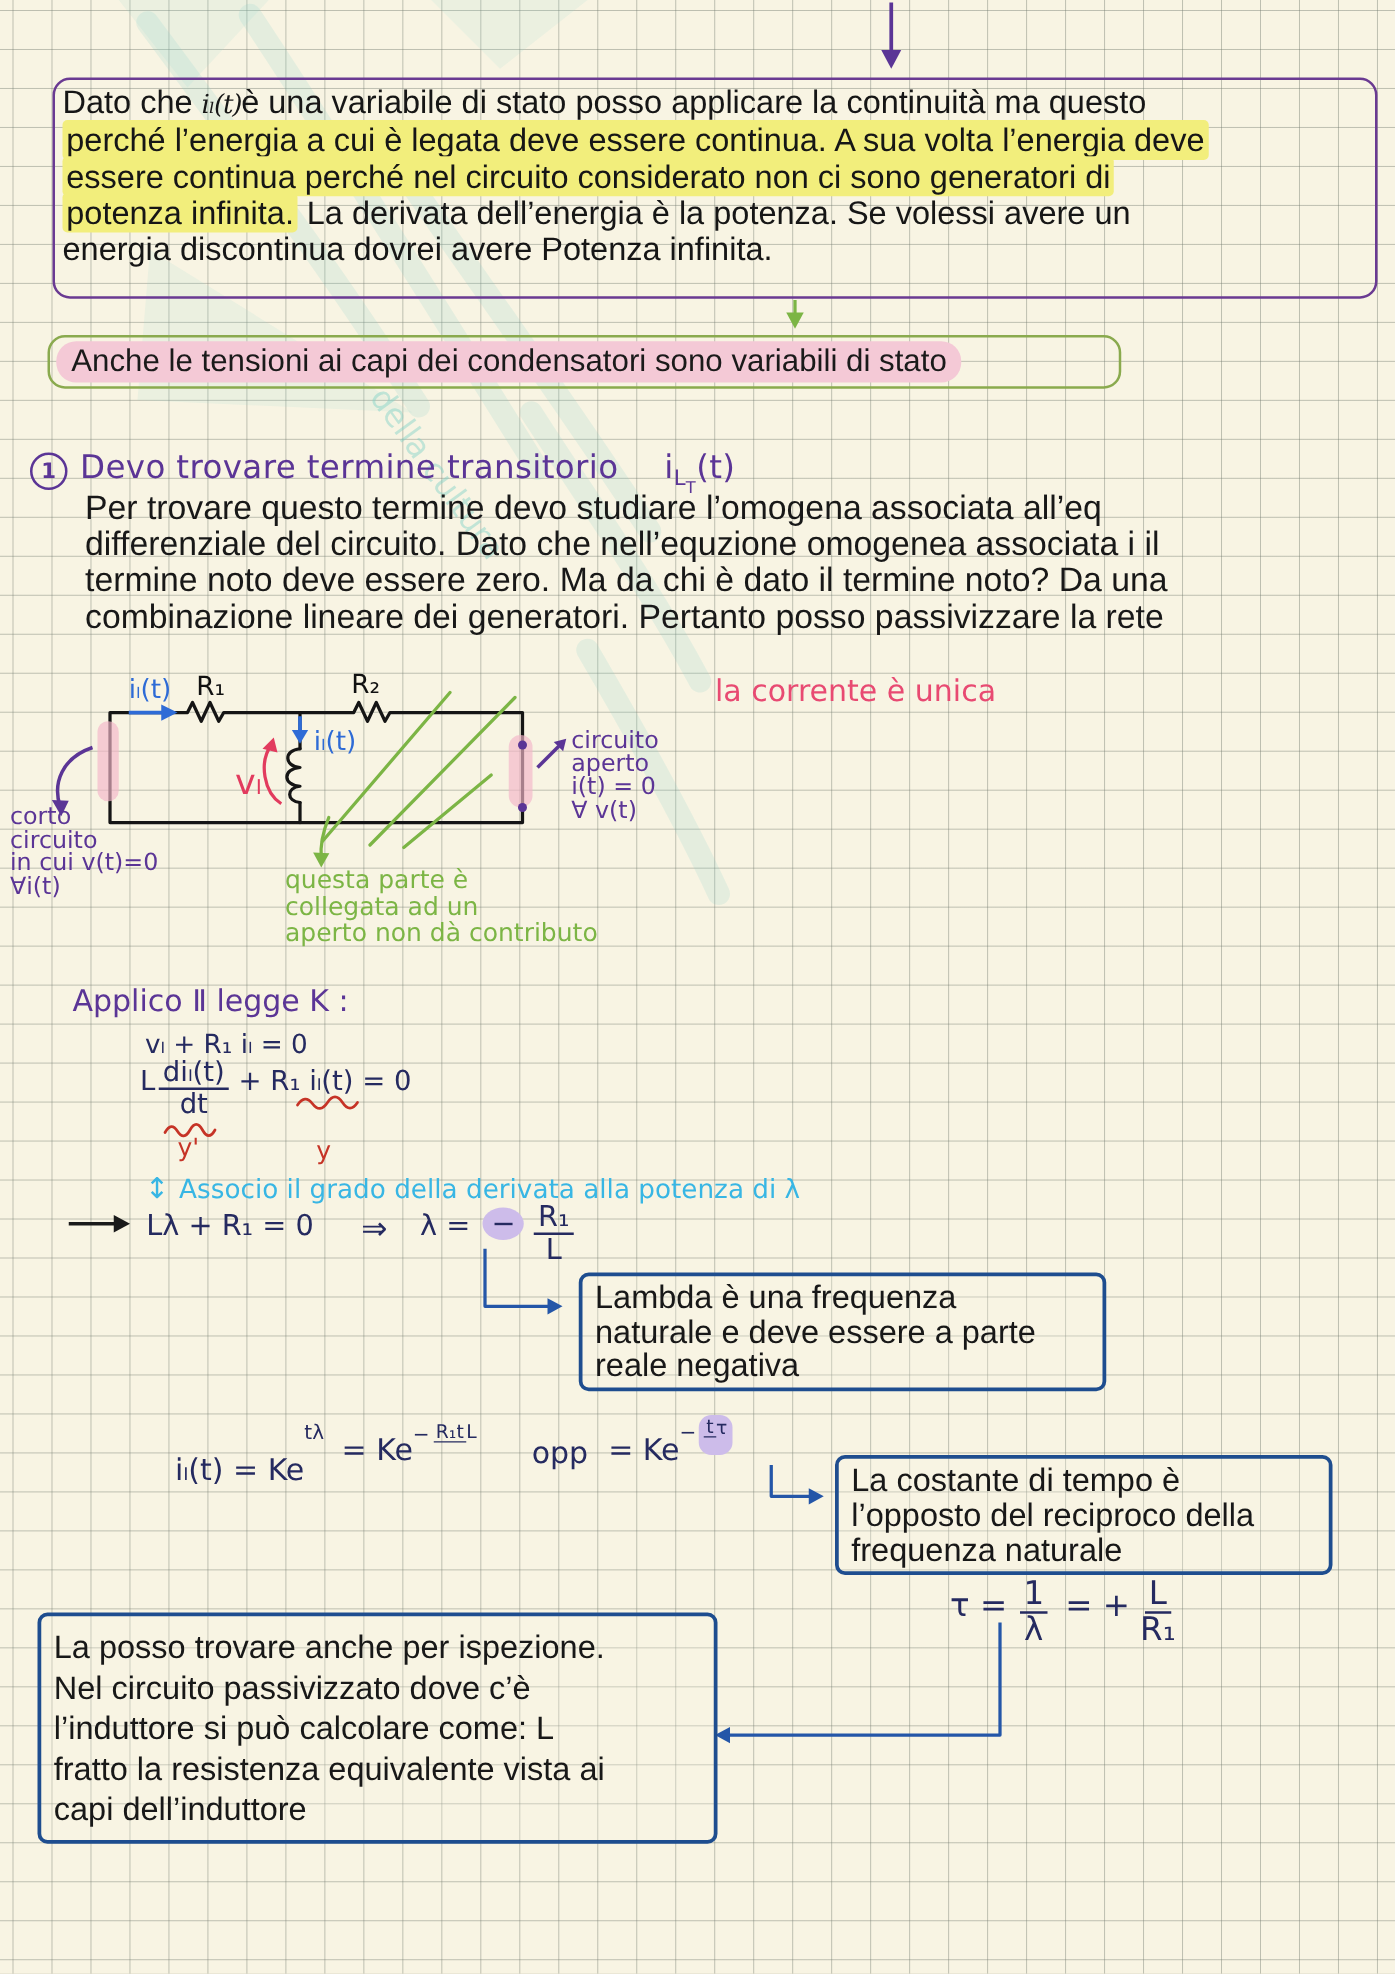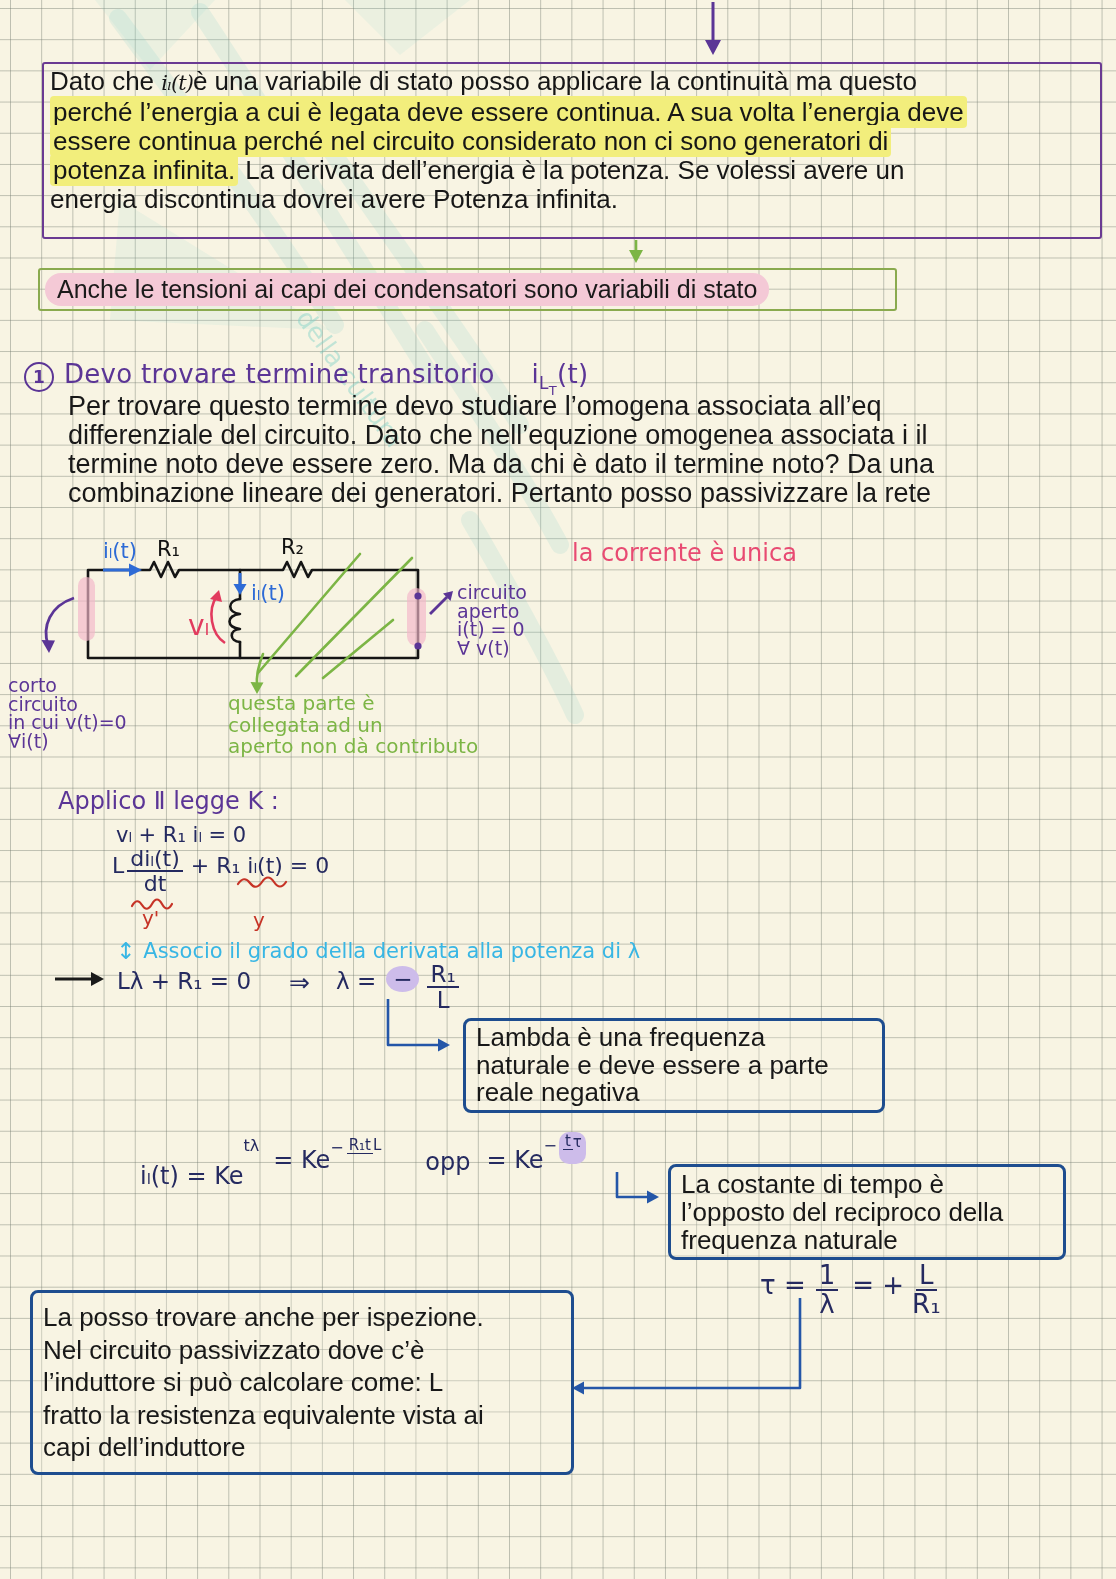--- a/index.html
+++ b/index.html
@@ -13,25 +13,25 @@
     background-position:10px 8px;
     font-family:"Liberation Sans",sans-serif;
   }
   .abs{position:absolute;}
   .typed{font-family:"Liberation Sans",sans-serif;color:#181818;}
   .hand{font-family:"DejaVu Sans",sans-serif;}
   .pre{white-space:pre-line;}
   svg{display:block;}
 
   
-  .purple-box{left:42px;top:62px;width:1050px;height:170px;border:2.6px solid #6a3a92;border-radius:3px;padding:3px 0 0 6px;font-size:26px;line-height:29px;color:#161616;}
+  .purple-box{left:42px;top:62px;width:1050px;height:170px;border:2.6px solid #6a3a92;border-radius:14px;padding:3px 0 0 6px;font-size:26px;line-height:29px;color:#161616;}
   .tn-line{white-space:nowrap;}
   .hl{background:#f2ee7c;border-radius:4px;padding:1px 3px;}
   .mi{font-family:"DejaVu Serif",serif;font-style:italic;font-size:21px;letter-spacing:-1px;}
-  .green-box{left:38px;top:268px;width:850px;height:39px;border:2.6px solid #8aaa4e;border-radius:3px;display:flex;align-items:center;padding-left:5px;}
+  .green-box{left:38px;top:268px;width:850px;height:39px;border:2.6px solid #8aaa4e;border-radius:14px;display:flex;align-items:center;padding-left:5px;}
   .pinkhl{background:#f4c9d6;border-radius:16px;padding:2px 12px;font-size:25px;color:#1a1a1a;white-space:nowrap;}
 
   .blue-box{border:3px solid #1e4d8f;border-radius:8px;padding:3px 10px;font-size:26px;line-height:27.5px;background:rgba(248,244,227,0.25);}
 
   
   .frac{display:inline-flex;flex-direction:column;align-items:center;line-height:1.05;}
   .frac .ftop{border-bottom:2.2px solid currentColor;padding:0 3px;}
   .minifrac{display:inline-flex;flex-direction:row;align-items:center;line-height:1;font-size:15px;vertical-align:top;}
   .minifrac .ftop{border-bottom:1.8px solid currentColor;padding:0 2px;}
   .circ{background:#cdbcea;border-radius:50%;padding:0 7px;}
@@ -169,21 +169,21 @@
     <span style="margin-left:28px;">
       <span>i</span><sub style="font-size:17px;">L</sub><sub style="font-size:13px;position:relative;top:6px;">T</sub><span>(t)</span>
     </span>
   </div>
 
   <div class="abs hand blueink" style="left:103px;top:539px;font-size:21px;">iₗ(t)</div>
   <div class="abs hand" style="left:157px;top:537px;font-size:21px;color:#111;">R₁</div>
   <div class="abs hand" style="left:281px;top:535px;font-size:21px;color:#111;">R₂</div>
   <div class="abs hand blueink" style="left:251px;top:581px;font-size:21px;">iₗ(t)</div>
   <div class="abs hand" style="left:188px;top:609px;font-size:28px;color:#e23b5e;">vₗ</div>
-  <div class="abs hand purpleink pre" style="left:8px;top:644px;font-size:19px;line-height:18.5px;margin-top:32px;">corto
+  <div class="abs hand purpleink pre" style="left:8px;top:644px;font-size:19px;line-height:18.5px;">corto
 circuito
 in cui v(t)=0
 ∀i(t)</div>
   <div class="abs hand purpleink pre" style="left:457px;top:583px;font-size:19px;line-height:18.5px;">circuito
 aperto
 i(t) = 0
 ∀ v(t)</div>
   <div class="abs hand greenink pre" style="left:228px;top:693px;font-size:20px;line-height:21.5px;">questa parte è
 collegata ad un
 aperto non dà contributo</div>

